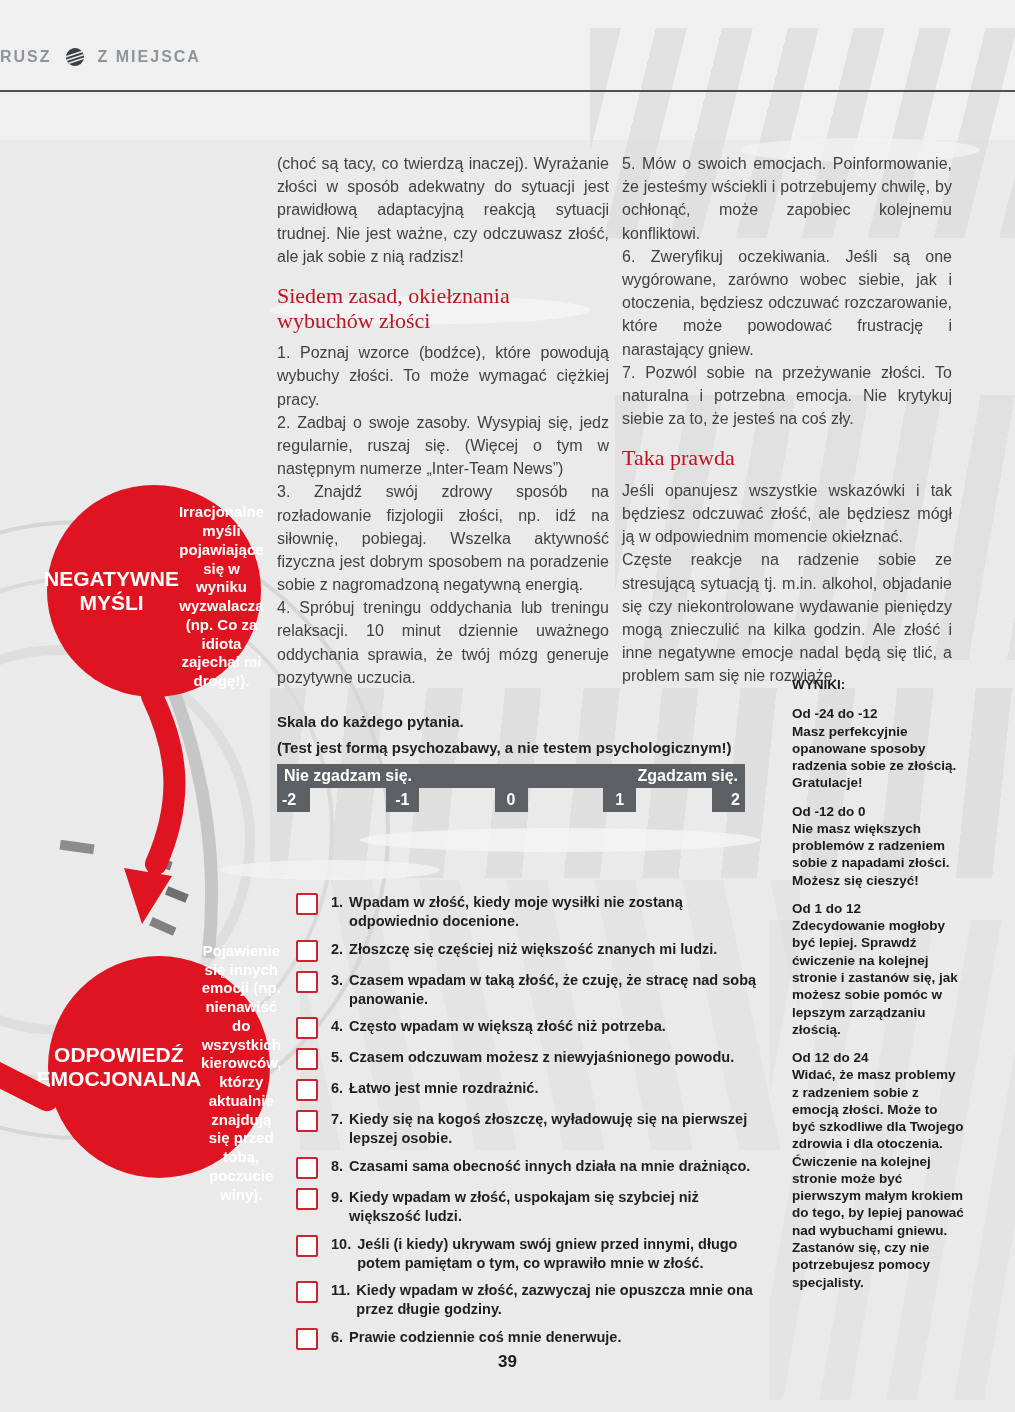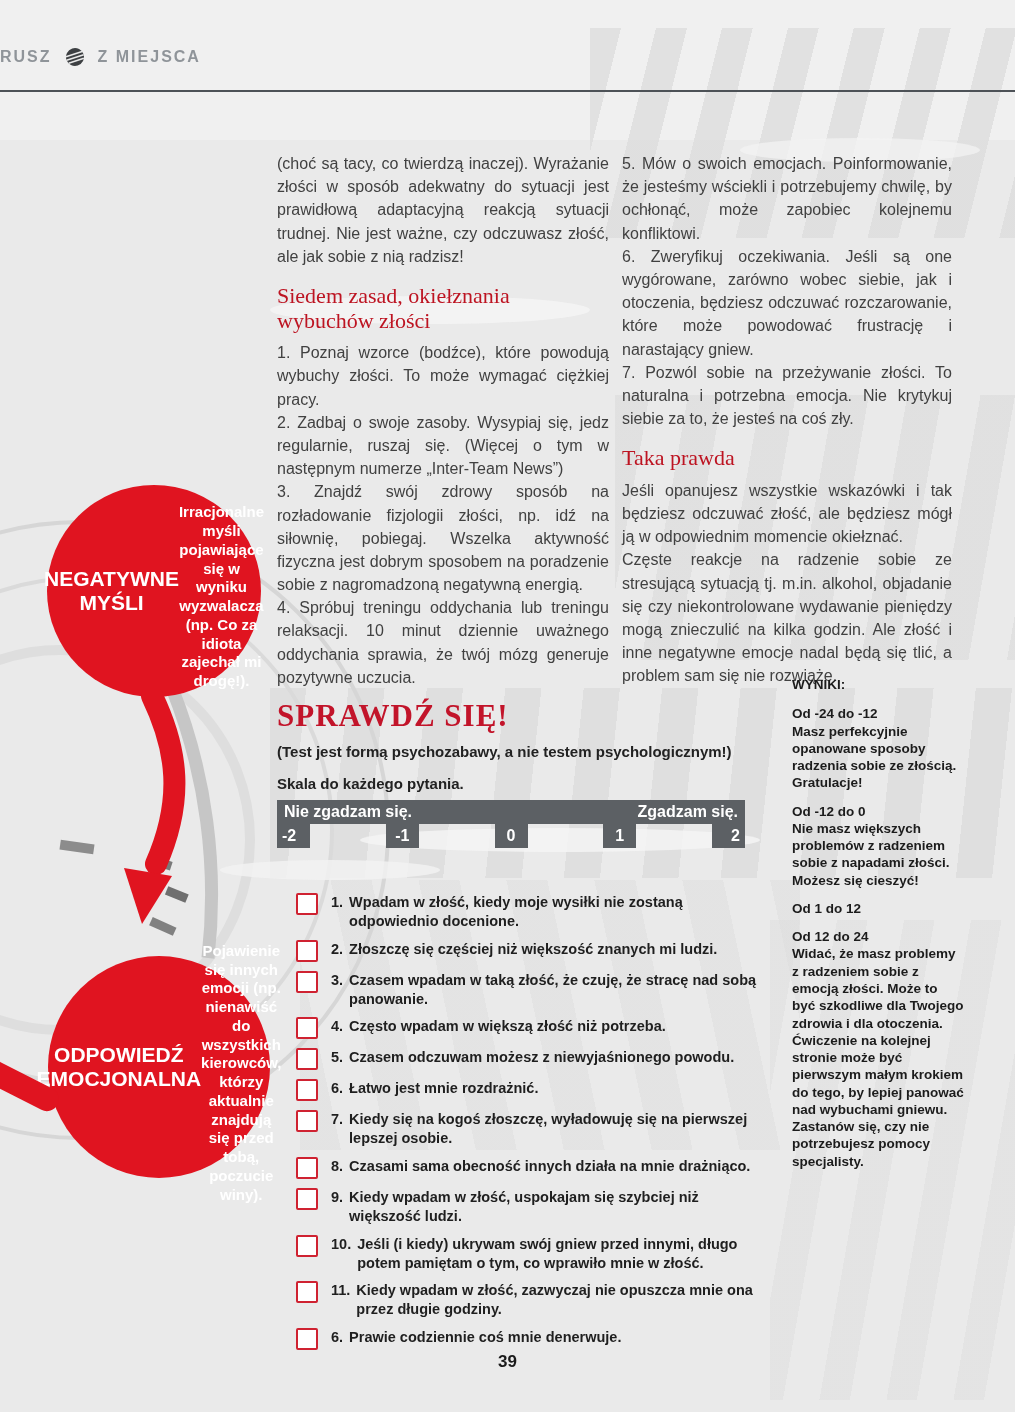--- a/index.html
+++ b/index.html
@@ -163,23 +163,22 @@
 
   <div class="badge" id="badge-2">
     <div class="btitle">ODPOWIEDŹ
 EMOCJONALNA</div>
     <div class="bbody">Pojawienie się innych emocji (np. nienawiść do wszystkich kierowców, którzy aktualnie znajdują się przed tobą, poczucie winy).</div>
   </div>
 
   <div id="red-stripe"></div>
 
   <section id="quiz">
-    <h1 id="quiz-title">SPRAWDŹ SIĘ!</h1>
+    <div id="scale-label">Skala do każdego pytania.</div>
     <div id="quiz-subtitle">(Test jest formą psychozabawy, a nie testem psychologicznym!)</div>
-    <div id="scale-label">Skala do każdego pytania.</div>
     <div class="scale">
       <div class="scale-top">
         <span>Nie zgadzam się.</span>
         <span>Zgadzam się.</span>
       </div>
       <div class="scale-ticks">
         <div class="tick">-2</div>
         <div class="tick">-1</div>
         <div class="tick">0</div>
         <div class="tick">1</div>
@@ -280,20 +279,21 @@
     <div class="rsection">
       <div class="rrange">Od -24 do -12</div>
       <div class="rtext">Masz perfekcyjnie opanowane sposoby radzenia sobie ze złością. Gratulacje!</div>
     </div>
     <div class="rsection">
       <div class="rrange">Od -12 do 0</div>
       <div class="rtext">Nie masz większych problemów z radzeniem sobie z napadami złości. Możesz się cieszyć!</div>
     </div>
     <div class="rsection">
       <div class="rrange">Od 1 do 12</div>
+      <div class="rtext">Zdecydowanie mogłoby być lepiej. Sprawdź ćwiczenie na kolejnej stronie i zastanów się, jak możesz sobie pomóc w lepszym zarządzaniu złością.</div>
     </div>
     <div class="rsection">
       <div class="rrange">Od 12 do 24</div>
       <div class="rtext">Widać, że masz problemy z radzeniem sobie z emocją złości. Może to być szkodliwe dla Twojego zdrowia i dla otoczenia. Ćwiczenie na kolejnej stronie może być pierwszym małym krokiem do tego, by lepiej panować nad wybuchami gniewu. Zastanów się, czy nie potrzebujesz pomocy specjalisty.</div>
     </div>
   </aside>
 
   <div id="footer">39</div>
 
 </div>

